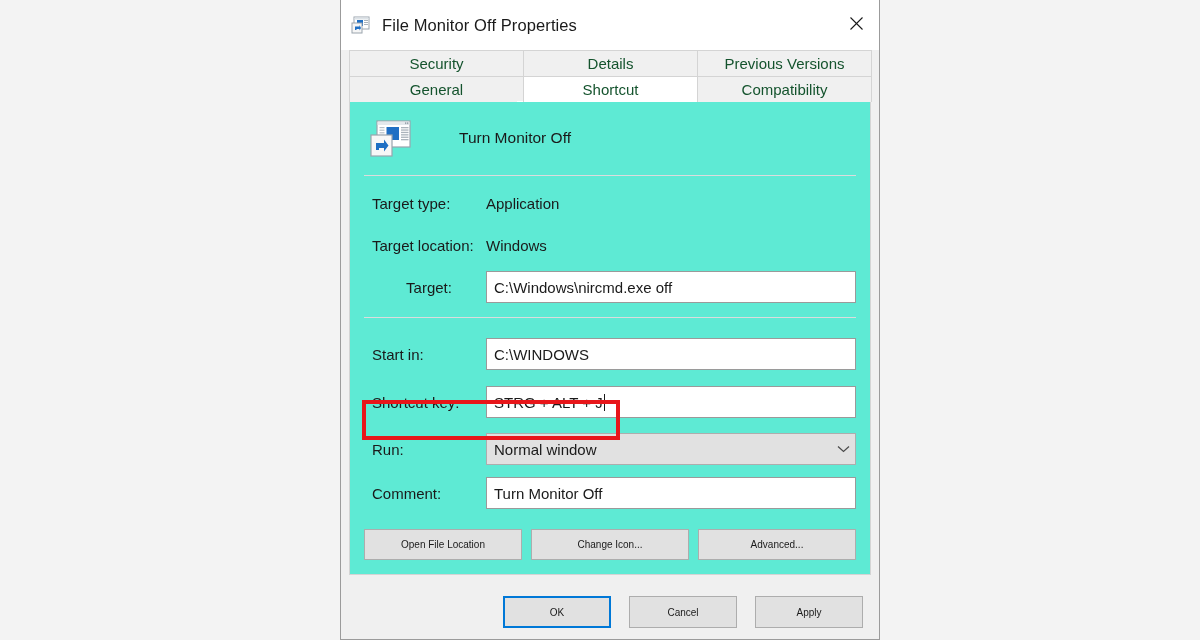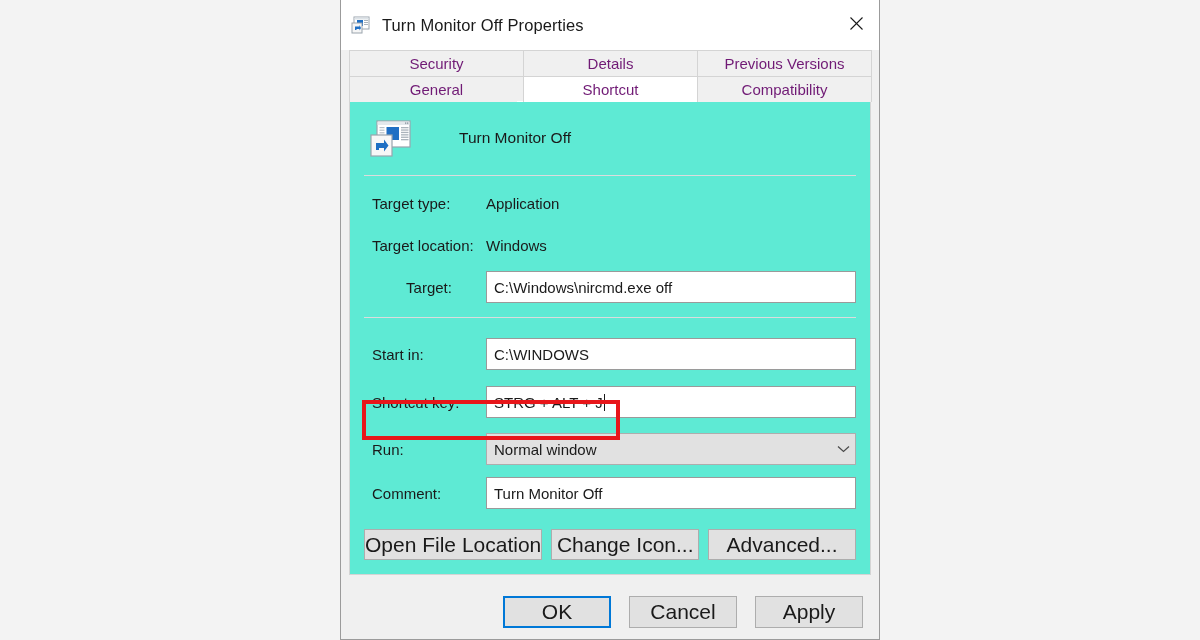--- a/index.html
+++ b/index.html
@@ -80,21 +80,21 @@
   .tab {
     flex: 1 1 0;
     background: #f0f0f0;
     border: 1px solid #d4d4d4;
     border-bottom: none;
     margin-right: -1px;
     display: flex;
     align-items: center;
     justify-content: center;
     font-size: 15px;
-    color: #701a75;
+    color: #14532d;
     box-sizing: border-box;
     white-space: nowrap;
   }
   .tabrow.row2 .tab { height: 26px; }
   .tab.active {
     background: #ffffff;
     border-color: #d4d4d4;
     position: relative;
     z-index: 3;
   }
@@ -226,21 +226,21 @@
   
   .actions {
     display: flex;
     padding: 0 14px;
     margin-top: 20px;
     gap: 9px;
   }
   .btn {
     background: #e1e1e1;
     border: 1px solid #adadad;
-    font-size: 21px;
+    font-size: 10px;
     color: #1a1a1a;
     height: 31px;
     display: flex;
     align-items: center;
     justify-content: center;
     box-sizing: border-box;
     white-space: nowrap;
   }
   .actions .btn { flex: 1 1 0; }
 
@@ -273,21 +273,21 @@
         <rect x="3" y="2" width="15" height="12" fill="#ffffff" stroke="#9aa4ad" stroke-width="1"></rect>
         <rect x="3.5" y="2.5" width="14" height="2" fill="#dde3e8"></rect>
         <rect x="6" y="5" width="6" height="6" fill="#1f6fc4"></rect>
         <rect x="13" y="5" width="4" height="1" fill="#aab3bb"></rect>
         <rect x="13" y="7" width="4" height="1" fill="#aab3bb"></rect>
         <rect x="13" y="9" width="4" height="1" fill="#aab3bb"></rect>
         <rect x="1" y="8" width="10" height="10" fill="#f6f6f6" stroke="#9aa4ad" stroke-width="1"></rect>
         <path d="M4 15 L4 11.5 L8.5 11.5 L8.5 10 L10 13 L8.5 15.5 L8.5 14 L5.5 14 L5.5 15 Z" fill="#1f6fc4"></path>
       </svg>
     </div>
-    <div class="titlebar-text">Turn Monitor Off Properties</div>
+    <div class="titlebar-text">File Monitor Off Properties</div>
     <div class="close-btn">
       <svg width="13" height="13" viewBox="0 0 13 13">
         <line x1="0.5" y1="0.5" x2="12.5" y2="12.5" stroke="#1a1a1a" stroke-width="1.1"></line>
         <line x1="12.5" y1="0.5" x2="0.5" y2="12.5" stroke="#1a1a1a" stroke-width="1.1"></line>
       </svg>
     </div>
   </div>
 
   <div class="tabstrip">
     <div class="tabrow row1">

